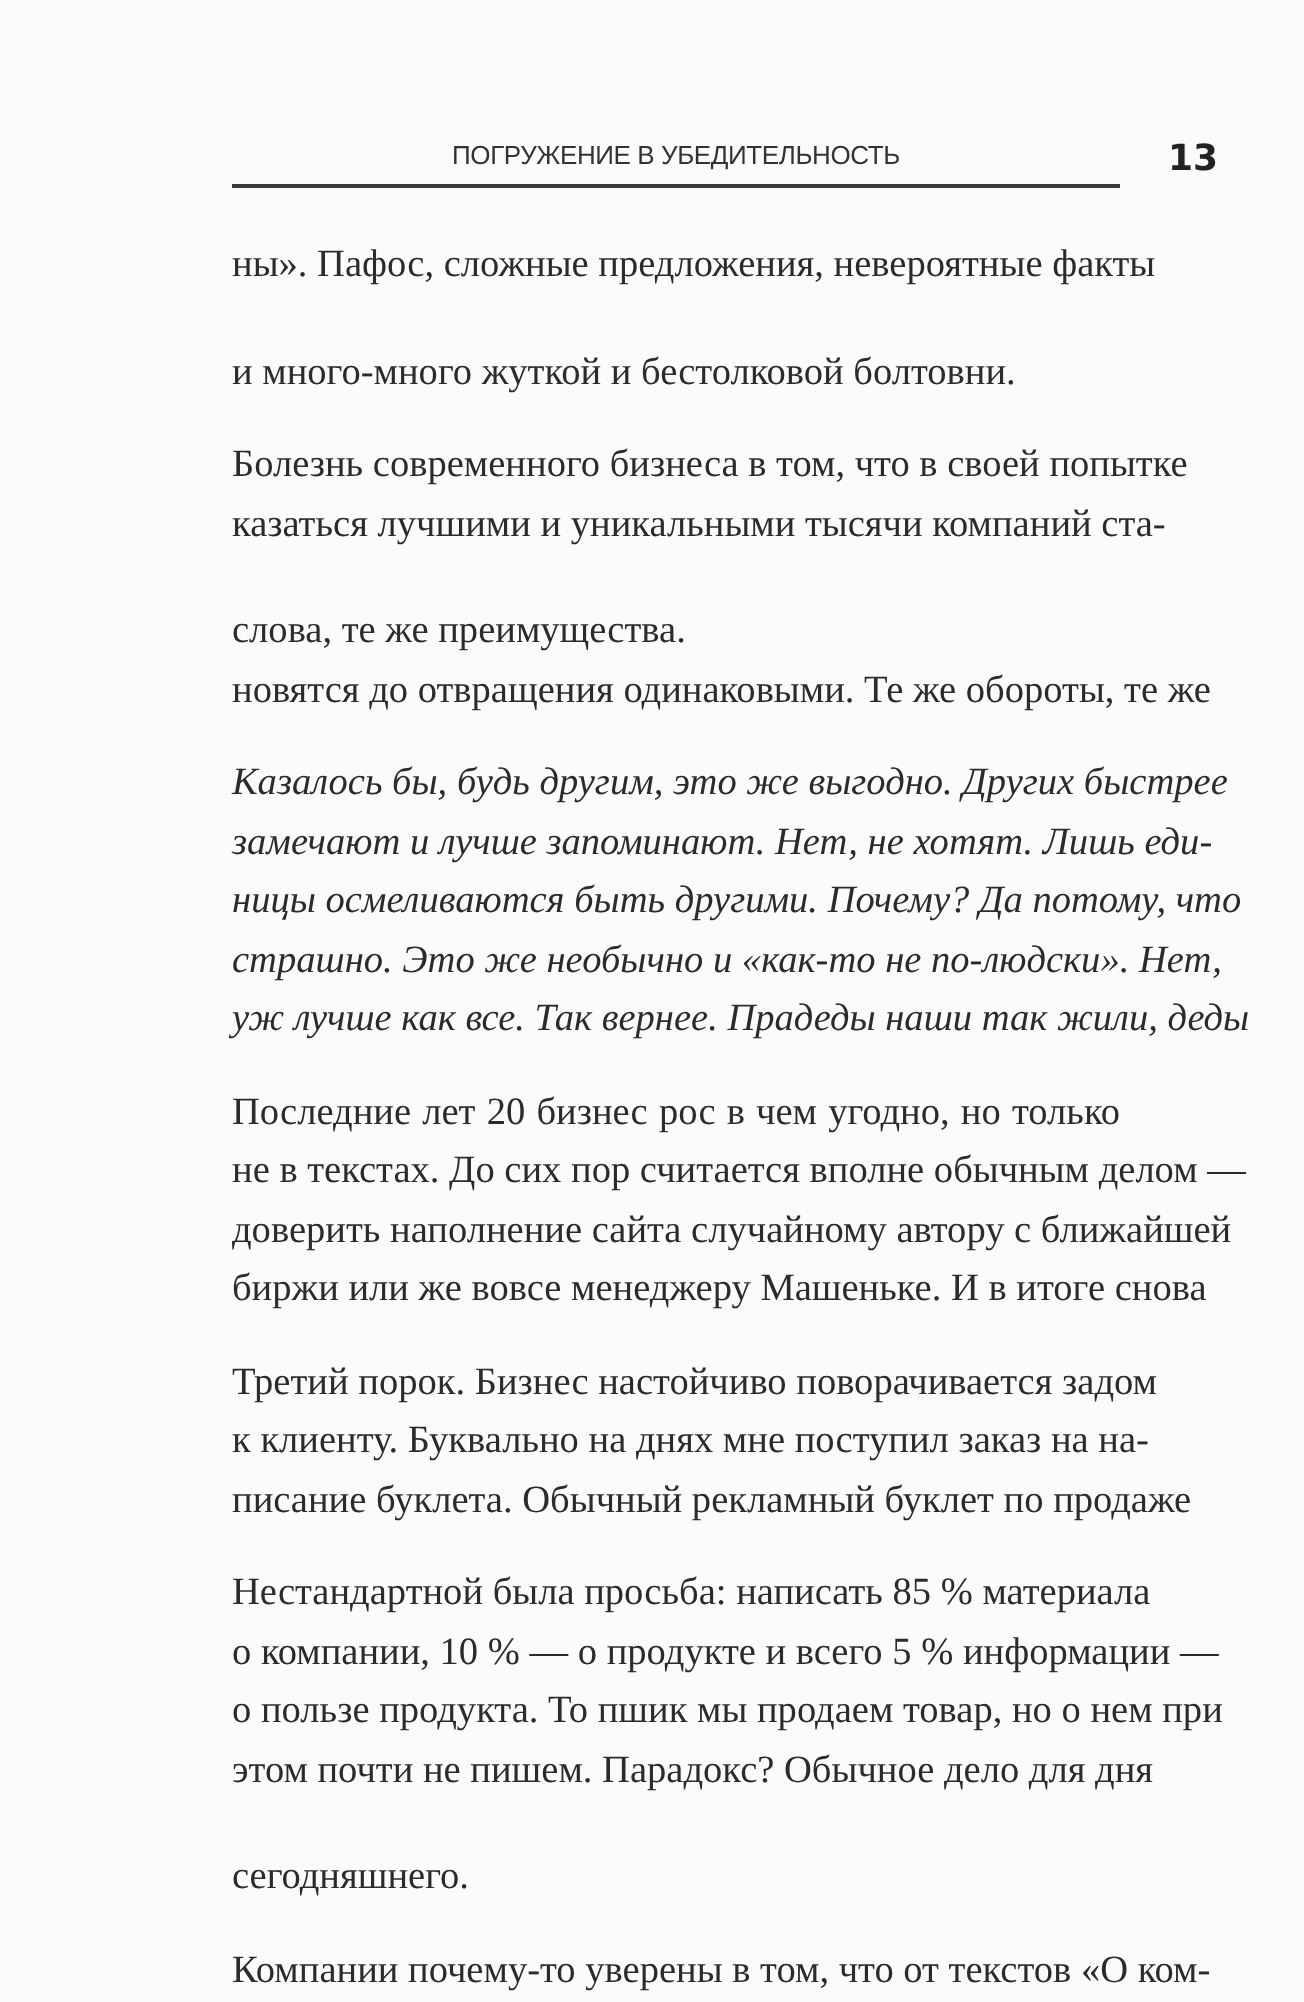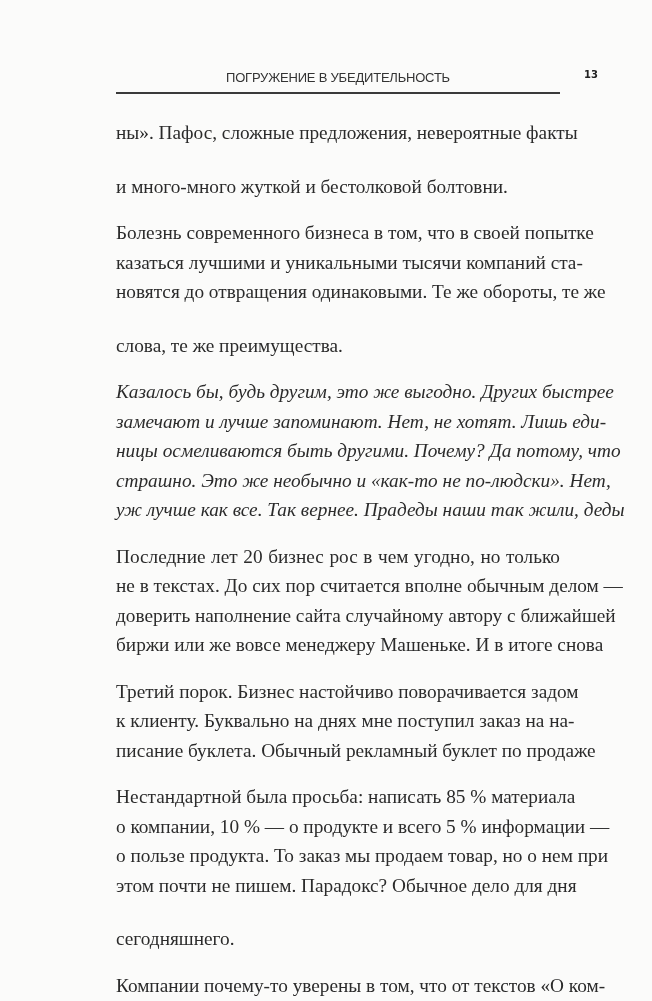--- a/index.html
+++ b/index.html
@@ -18,21 +18,21 @@
     font-family: "Liberation Sans", sans-serif;
     font-size: 13px;
     letter-spacing: -0.2px;
     color: #333;
   }
   .page-number {
     position: absolute;
     left: 584px; top: 69px;
     font-family: "DejaVu Sans", sans-serif;
     font-weight: bold;
-    font-size: 10px;
+    font-size: 18px;
     color: #222;
   }
   .head-rule {
     position: absolute;
     left: 116px; top: 92px;
     width: 444px; height: 2px;
     background: #3a3a3a;
   }
   .text-block {
     position: absolute;
@@ -59,22 +59,22 @@
 <div class="text-block">
 
   <p>
     <span class="line"><span class="bold">ны».</span><span> Пафос, сложные предложения, невероятные факты</span></span>
     <span class="line last">и много-много жуткой и бестолковой болтовни.</span>
   </p>
 
   <p>
     <span class="line">Болезнь современного бизнеса в том, что в своей попытке</span>
     <span class="line">казаться лучшими и уникальными тысячи компаний ста-</span>
+    <span class="line last">слова, те же преимущества.</span>
     <span class="line">новятся до отвращения одинаковыми. Те же обороты, те же</span>
-    <span class="line last">слова, те же преимущества.</span>
   </p>
 
   <p class="italic">
     <span class="line">Казалось бы, будь другим, это же выгодно. Других быстрее</span>
     <span class="line">замечают и лучше запоминают. Нет, не хотят. Лишь еди-</span>
     <span class="line">ницы осмеливаются быть другими. Почему? Да потому, что</span>
     <span class="line">страшно. Это же необычно и «как-то не по-людски». Нет,</span>
     <span class="line">уж лучше как все. Так вернее. Прадеды наши так жили, деды</span>
   </p>
 
@@ -87,21 +87,21 @@
 
   <p>
     <span class="line bold">Третий порок. Бизнес настойчиво поворачивается задом</span>
     <span class="line"><span class="bold">к клиенту.</span><span> Буквально на днях мне поступил заказ на на-</span></span>
     <span class="line">писание буклета. Обычный рекламный буклет по продаже</span>
   </p>
 
   <p>
     <span class="line">Нестандартной была просьба: написать 85 % материала</span>
     <span class="line">о компании, 10 % — о продукте и всего 5 % информации —</span>
-    <span class="line">о пользе продукта. То заказ мы продаем товар, но о нем при</span>
+    <span class="line">о пользе продукта. То пшик мы продаем товар, но о нем при</span>
     <span class="line">этом почти не пишем. Парадокс? Обычное дело для дня</span>
     <span class="line last">сегодняшнего.</span>
   </p>
 
   <p>
     <span class="line">Компании почему-то уверены в том, что от текстов «О ком-</span>
 
   </p>
 
 </div>

